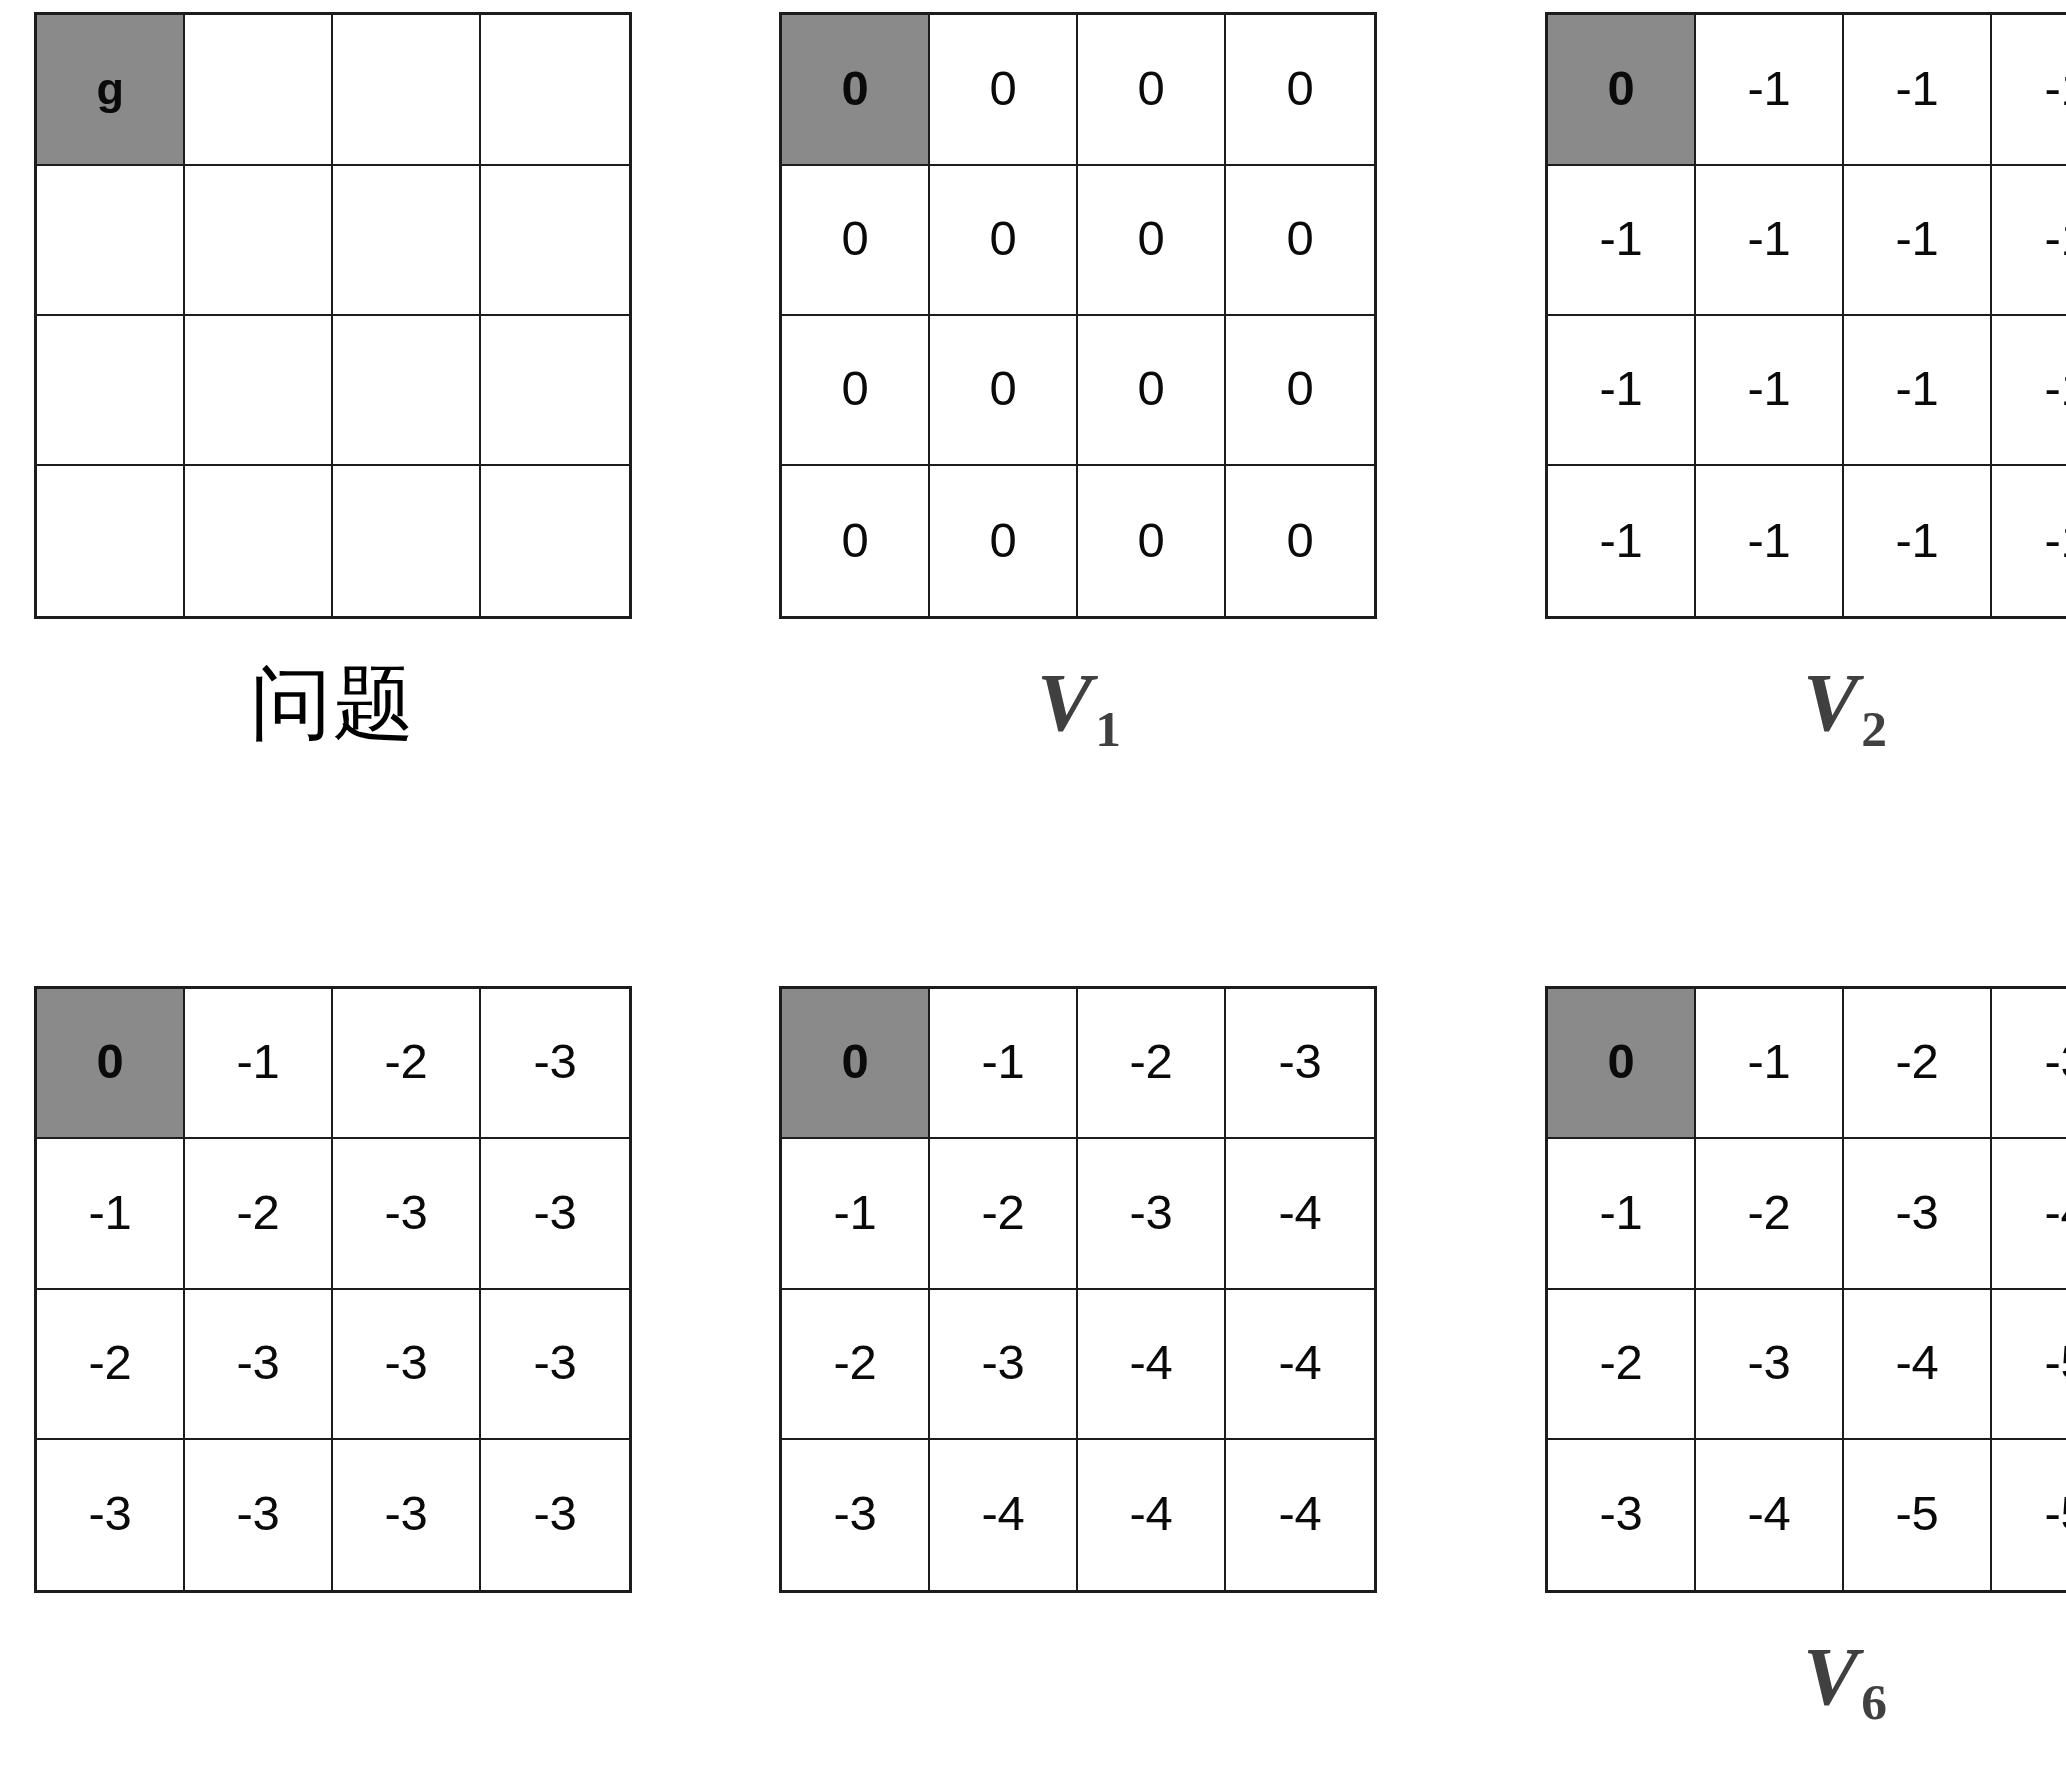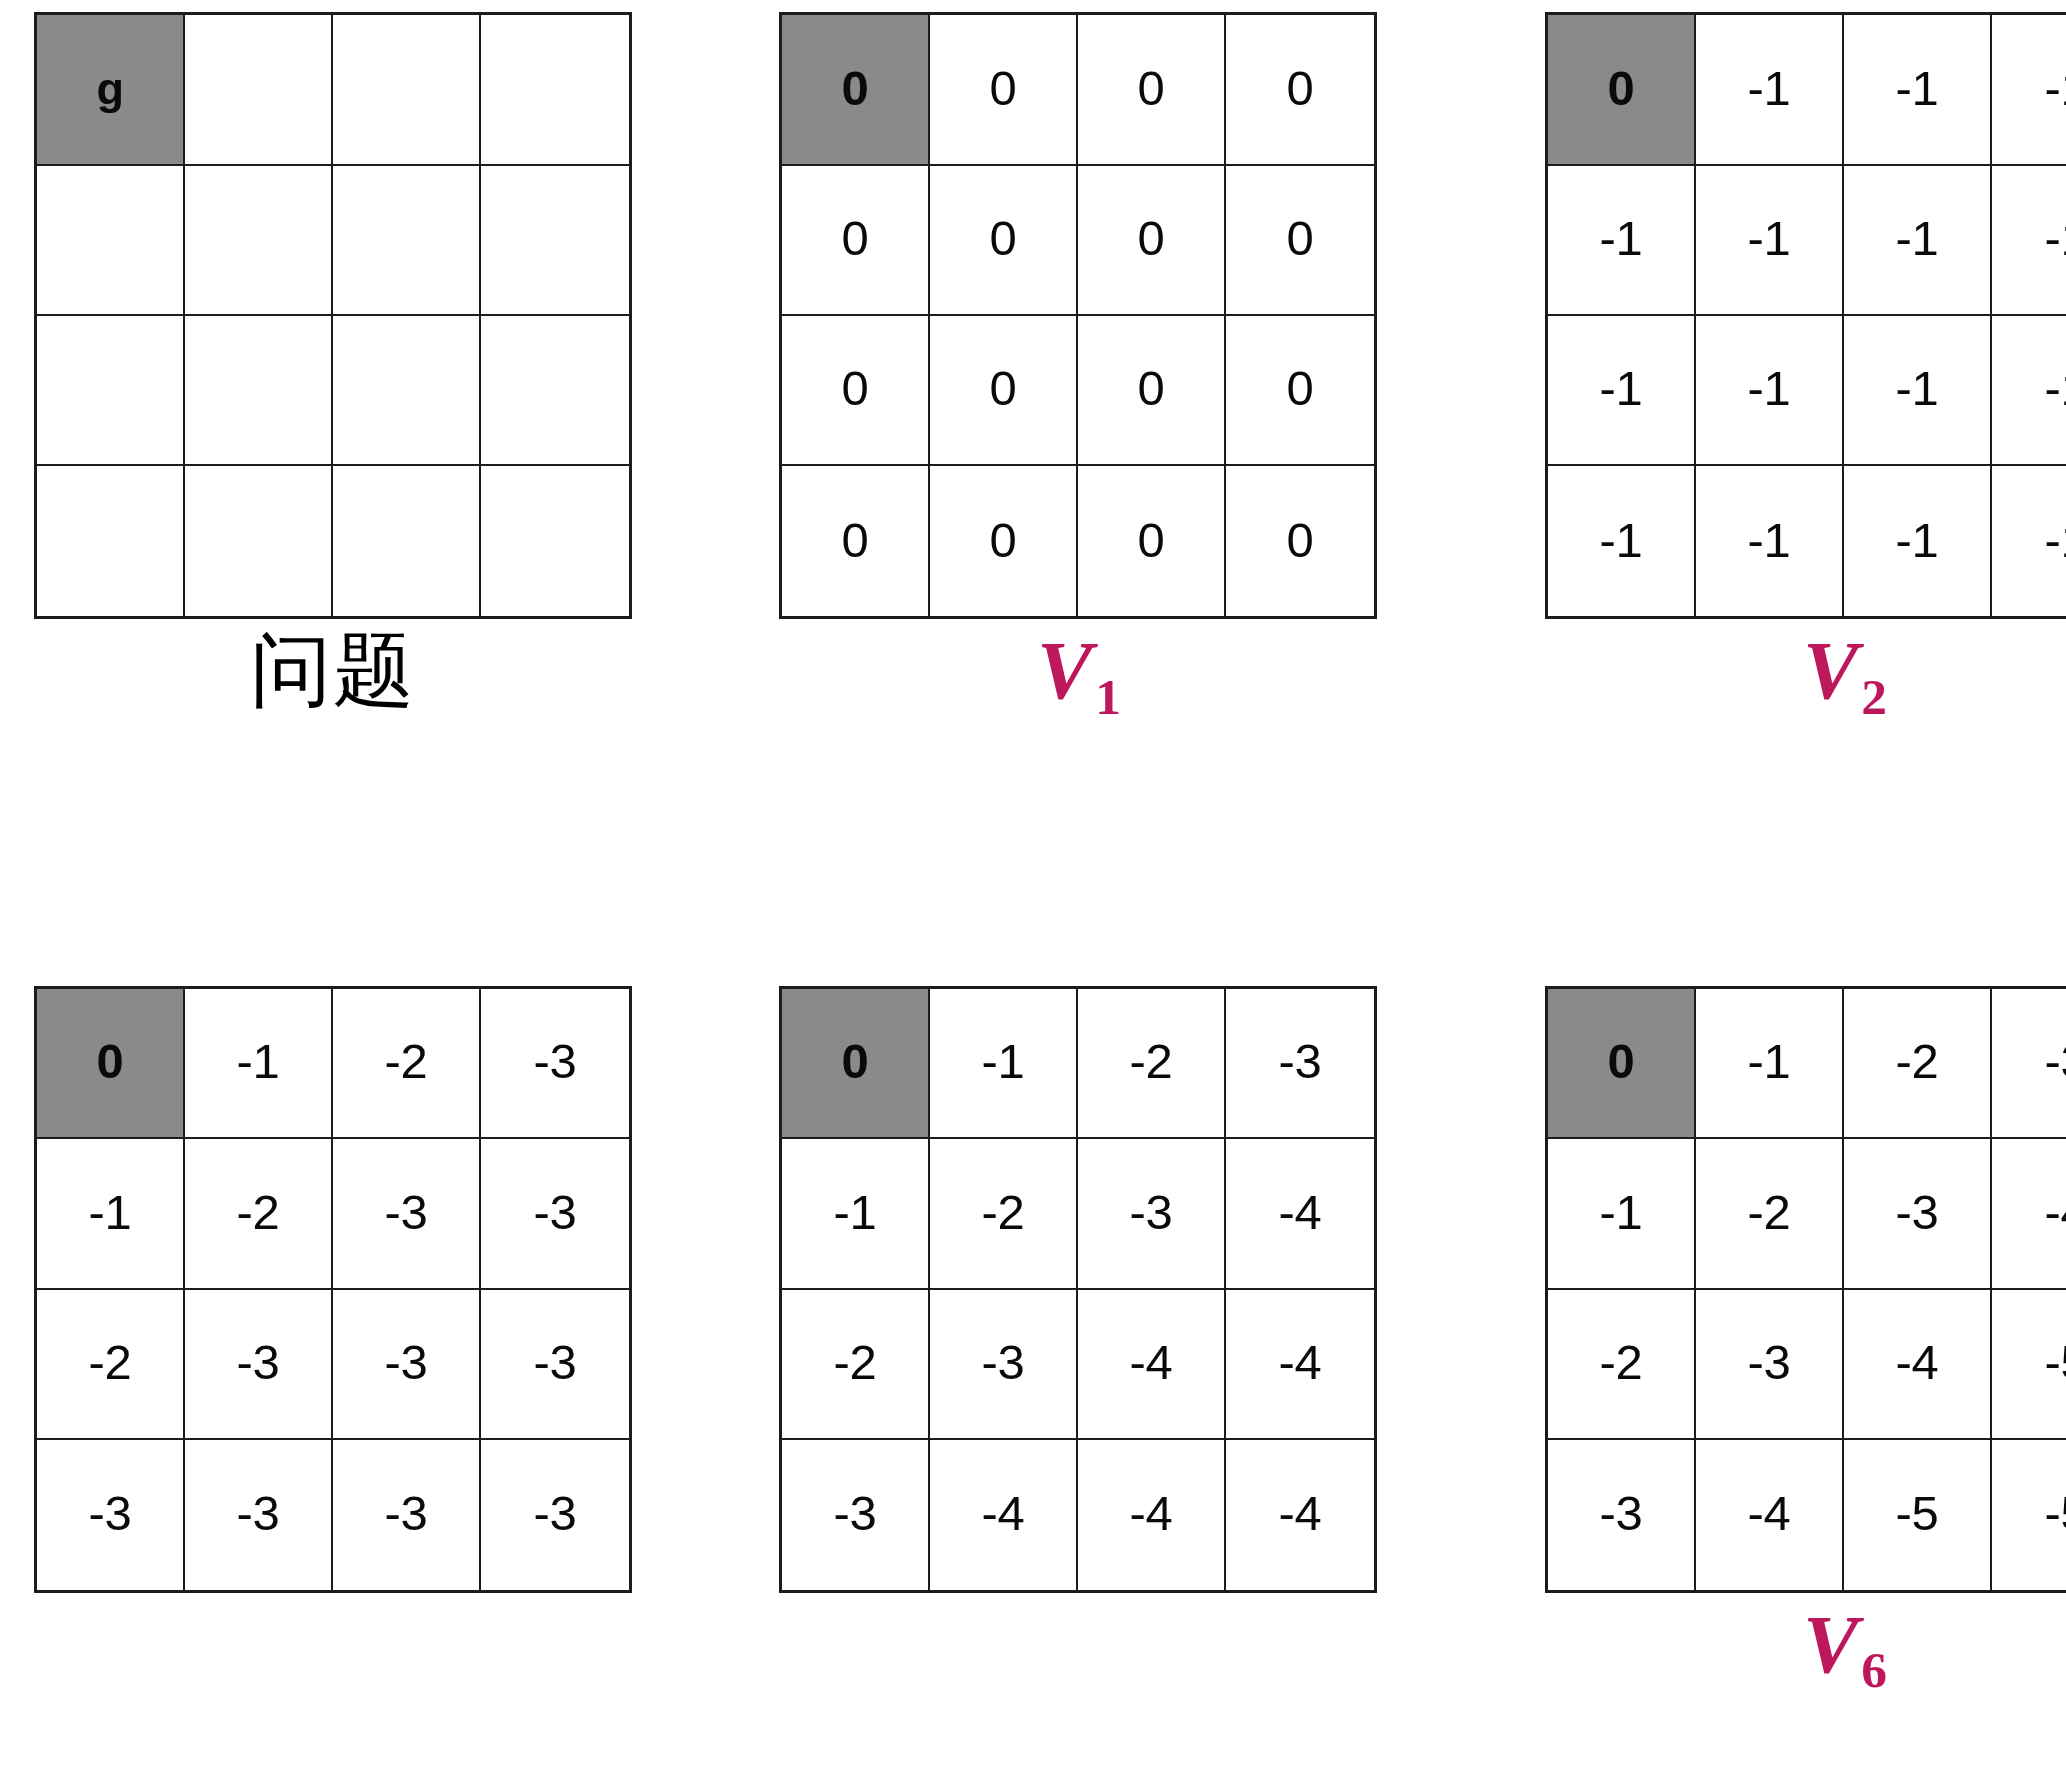--- a/index.html
+++ b/index.html
@@ -65,32 +65,33 @@
     background: #8a8a8a;
     font-weight: 700;
   }
   .cell.goal.letter {
     font-size: 45px;
     font-weight: 700;
   }
 
   
   .caption {
+    margin-top: 22px;
     height: 103px;
     display: flex;
-    align-items: center;
+    align-items: flex-end;
     justify-content: center;
     width: 100%;
   }
 
   .cap-math {
     font-family: "Liberation Serif", "DejaVu Serif", serif;
     font-size: 83px;
     font-weight: 700;
-    color: #be185d;
+    color: #404040;
     line-height: 1;
     white-space: nowrap;
   }
   .cap-math .v {
     font-style: italic;
     letter-spacing: 0.8px;
   }
   .cap-math .sub {
     font-style: normal;
     font-size: 0.62em;

